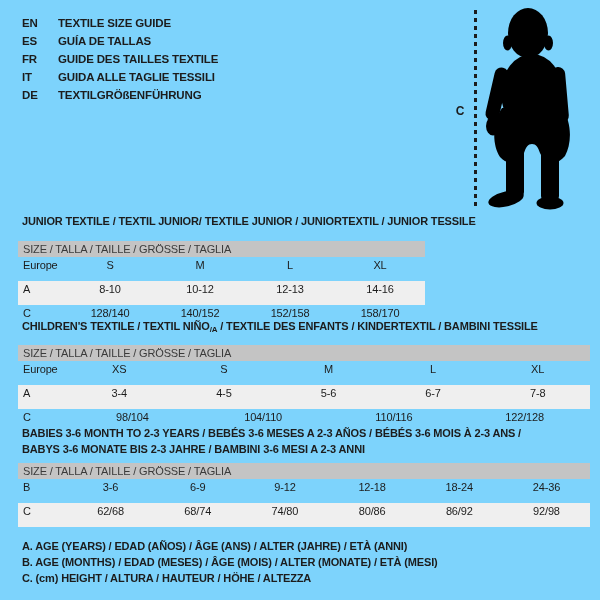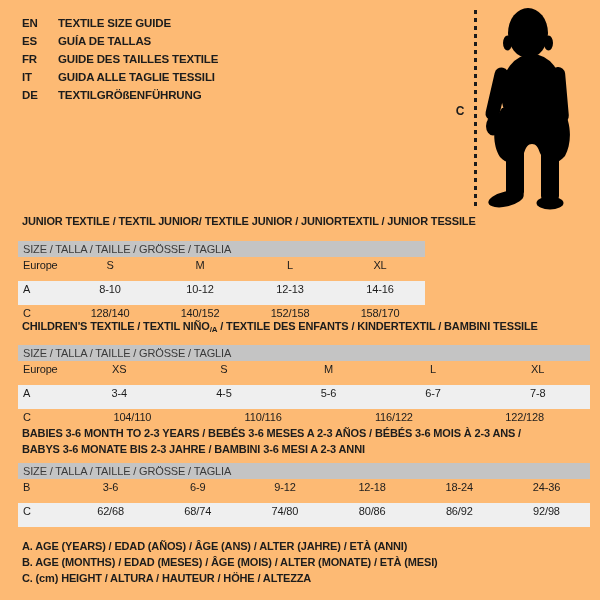--- a/index.html
+++ b/index.html
@@ -1,17 +1,17 @@
 <!DOCTYPE html>
 <html style="--band: #c4c4c4; --shade: #efefef; --ink: #1c1c1c;"><head>
 <meta charset="utf-8">
 <style>
   html,body{margin:0;padding:0;background:#fff;}
   .canvas{
-    position:relative;width:600px;height:600px;background:#fdba74;overflow:hidden;
+    position:relative;width:600px;height:600px;background:#7dd3fc;overflow:hidden;
     font-family:"Liberation Sans","DejaVu Sans",sans-serif;color:#1c1c1c;
     letter-spacing:-0.15px;
   }
   
   .langs{position:absolute;left:22px;top:14px;}
   .lang-row{display:flex;height:18px;line-height:18px;font-size:11.5px;font-weight:bold;}
   .lang-code{width:36px;flex:0 0 36px;}
   
   .measure-line{
     position:absolute;left:474px;top:10px;width:3px;height:196px;
@@ -129,23 +129,23 @@
     <div class="row shade">
       <span class="lbl">A</span>
       <span class="cell">3-4</span>
       <span class="cell">4-5</span>
       <span class="cell">5-6</span>
       <span class="cell">6-7</span>
       <span class="cell">7-8</span>
     </div>
     <div class="row">
       <span class="lbl">C</span>
+      <span class="cell">98/104</span>
       <span class="cell">104/110</span>
       <span class="cell">110/116</span>
-      <span class="cell">116/122</span>
       <span class="cell">122/128</span>
     </div>
   </div>
 
   <div class="t-title" style="top:426px">BABIES 3-6 MONTH TO 2-3 YEARS / BEBÉS 3-6 MESES A 2-3 AÑOS / BÉBÉS 3-6 MOIS À 2-3 ANS /</div>
   <div class="t-title" style="top:442px">BABYS 3-6 MONATE BIS 2-3 JAHRE / BAMBINI 3-6 MESI A 2-3 ANNI</div>
   <div class="sg-table t23" style="top:463px;width:572px">
     <div class="band">SIZE / TALLA / TAILLE / GRÖSSE / TAGLIA</div>
     <div class="row">
       <span class="lbl">B</span>

